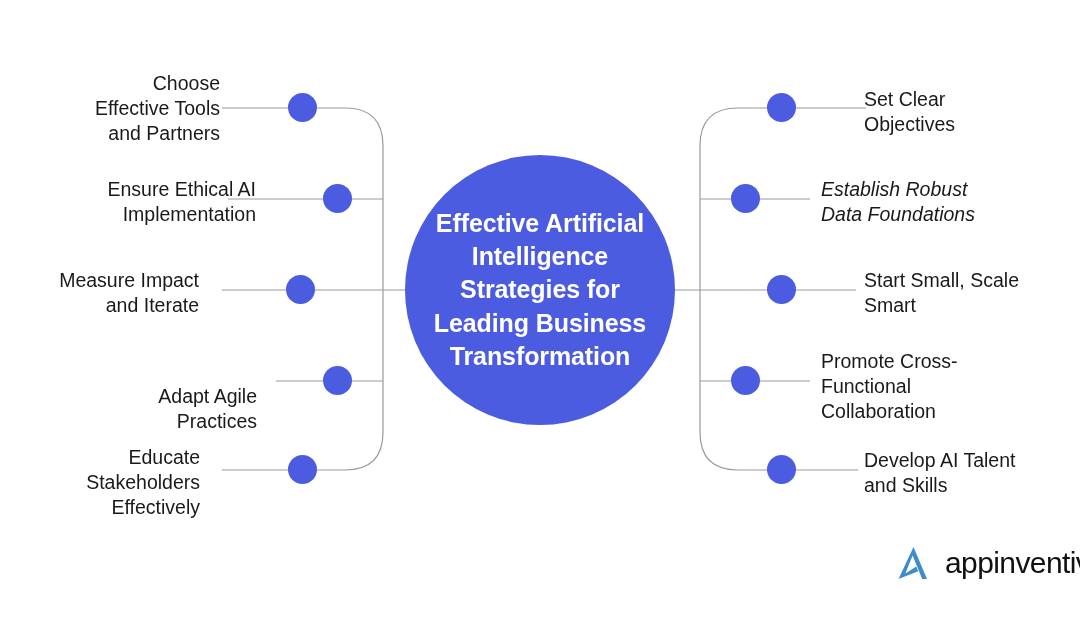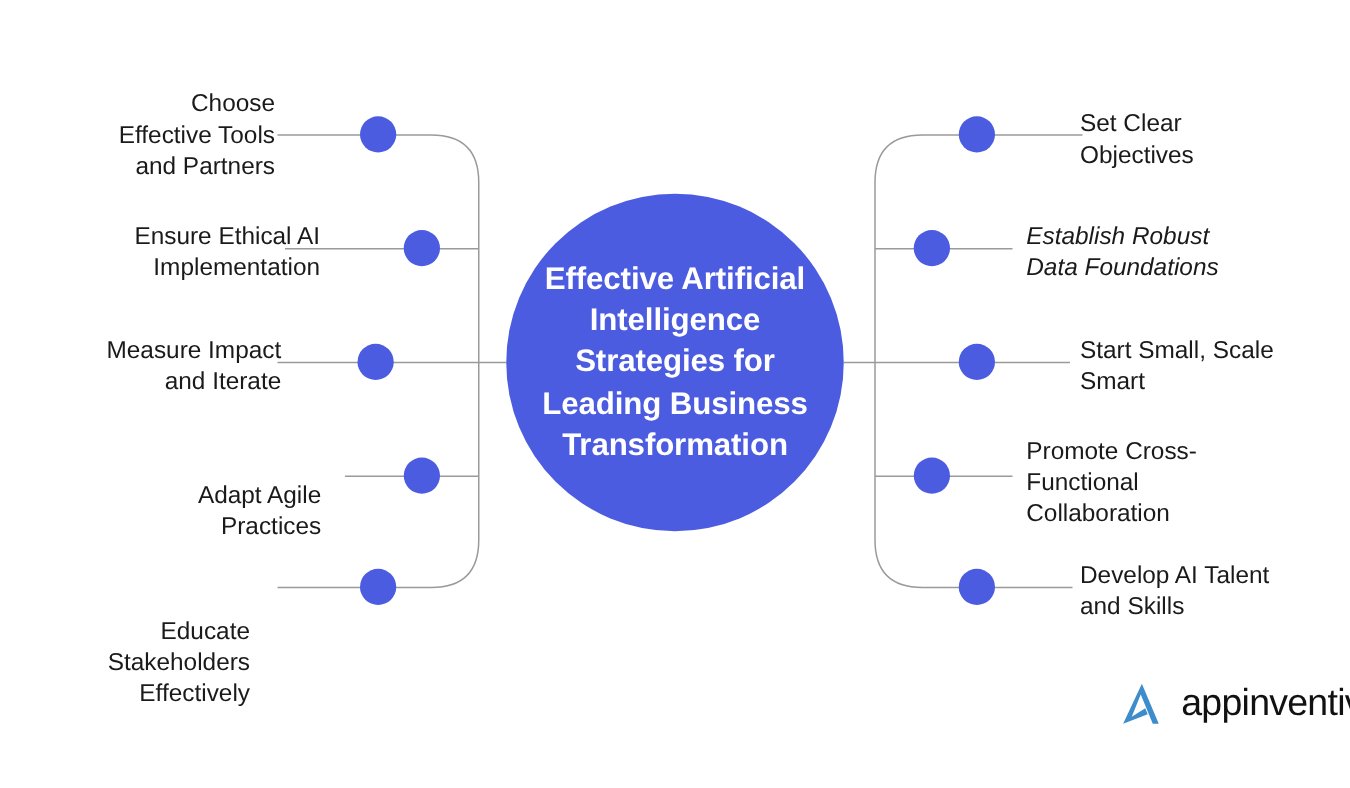--- a/index.html
+++ b/index.html
@@ -117,29 +117,29 @@
   <div class="node-dot" style="left:288px; top:93px;"></div>
   <div class="node-label left" style="left:20px; top:71px; width:200px;">Choose
 Effective Tools
 and Partners</div>
 
   <div class="node-dot" style="left:323px; top:184px;"></div>
   <div class="node-label left" style="left:36px; top:177px; width:220px;">Ensure Ethical AI
 Implementation</div>
 
   <div class="node-dot" style="left:286px; top:275px;"></div>
-  <div class="node-label left" style="left:0px; top:268px; width:199px;padding-left:26px;">Measure Impact
+  <div class="node-label left" style="left:0px; top:268px; width:199px;">Measure Impact
 and Iterate</div>
 
   <div class="node-dot" style="left:323px; top:366px;"></div>
   <div class="node-label left" style="left:57px; top:359px; width:200px;margin-top:25px;">Adapt Agile
 Practices</div>
 
   <div class="node-dot" style="left:288px; top:455px;"></div>
-  <div class="node-label left" style="left:20px; top:445px; width:180px;margin-top:48px;">Educate
+  <div class="node-label left" style="left:20px; top:445px; width:180px;">Educate
 Stakeholders
 Effectively</div>
 
   <div class="node-dot" style="left:767px; top:93px;"></div>
   <div class="node-label right" style="left:864px; top:87px; width:210px;">Set Clear
 Objectives</div>
 
   <div class="node-dot" style="left:731px; top:184px;"></div>
   <div class="node-label right" style="left:821px; top:177px; width:230px;font-style:italic;">Establish Robust
 Data Foundations</div>

